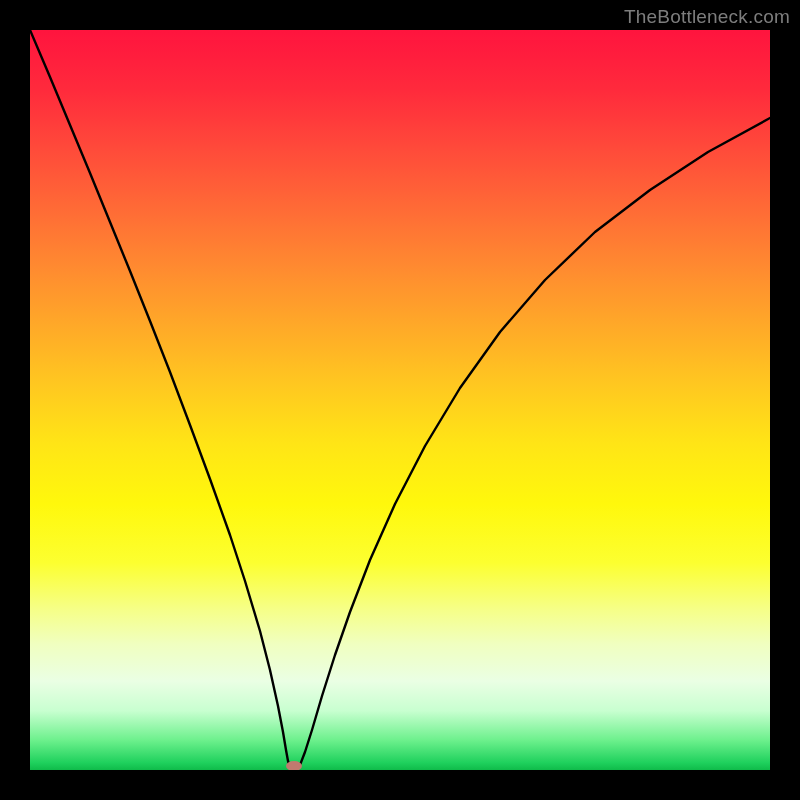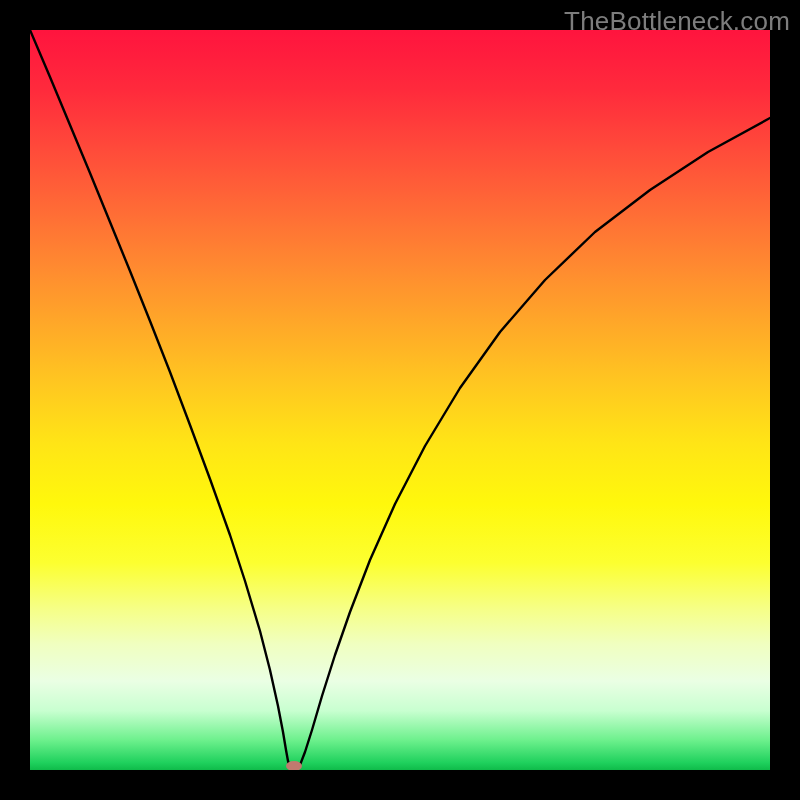--- a/index.html
+++ b/index.html
@@ -43,21 +43,21 @@
       #6cf08c 96%,
       #1fd15d 99%,
       #0fbb4a 100%
     );
   }
   .watermark {
     position: absolute;
     top: 6px;
     right: 10px;
     color: #7d7d7d;
-    font-size: 26px;
+    font-size: 19px;
     font-weight: 400;
     user-select: none;
     letter-spacing: 0.2px;
   }
   svg.curve {
     position: absolute;
     left: 0;
     top: 0;
     width: 740px;
     height: 740px;

